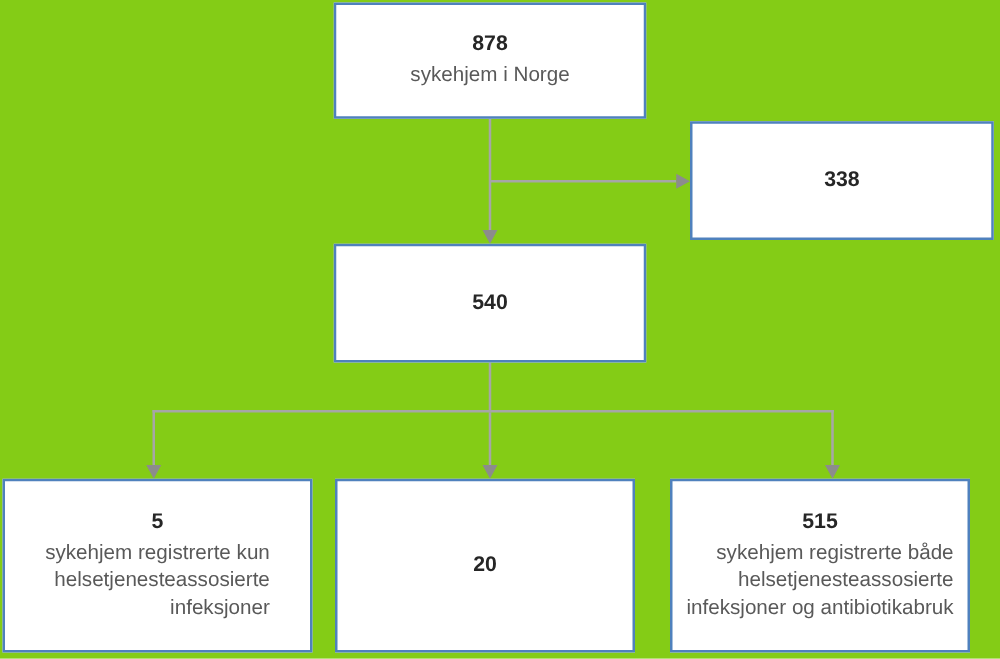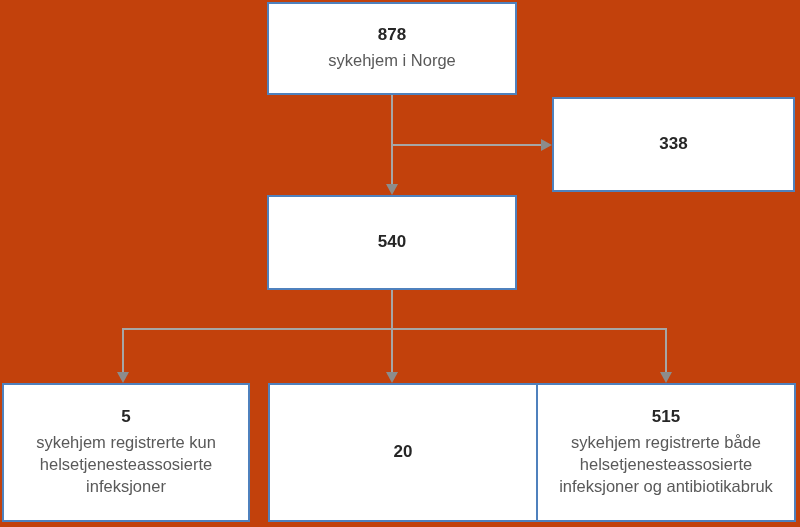--- a/index.html
+++ b/index.html
@@ -4,21 +4,21 @@
 <style>
   html, body {
     margin: 0;
     padding: 0;
     background: #ffffff;
   }
   .canvas {
     position: relative;
     width: 800px;
     height: 527px;
-    background: #c2410c;
+    background: #84cc16;
     font-family: "Liberation Sans", "DejaVu Sans", sans-serif;
     overflow: hidden;
   }
   .flow-box {
     position: absolute;
     box-sizing: border-box;
     border: 2px solid #4f81bd;
     background: #ffffff;
     display: flex;
     flex-direction: column;
@@ -32,28 +32,29 @@
     font-size: 17px;
     font-weight: bold;
     color: #262626;
     line-height: 1.2;
   }
   .flow-label {
     font-size: 16.5px;
     color: #595959;
     line-height: 1.33;
     white-space: pre-line;
+    text-align: right;
   }
   
   .b-total          { left: 267px; top: 2px;   width: 250px; height: 93px; }
   .b-notpart        { left: 552px; top: 97px;  width: 243px; height: 95px; }
   .b-part           { left: 267px; top: 195px; width: 250px; height: 95px; }
   .b-only-inf       { left: 2px;   top: 383px; width: 248px; height: 139px; }
-  .b-only-ab        { left: 268px; top: 383px; width: 270px; height: 139px; gap: 20px; }
-  .b-both           { left: 536px; top: 383px; width: 260px; height: 139px; }
+  .b-only-ab        { left: 268px; top: 383px; width: 240px; height: 139px; gap: 20px; }
+  .b-both           { left: 536px; top: 383px; width: 240px; height: 139px; }
 
   
   .line {
     position: absolute;
     background: #a6a6a6;
     z-index: 1;
   }
   .arrow-down {
     position: absolute;
     width: 0; height: 0;

